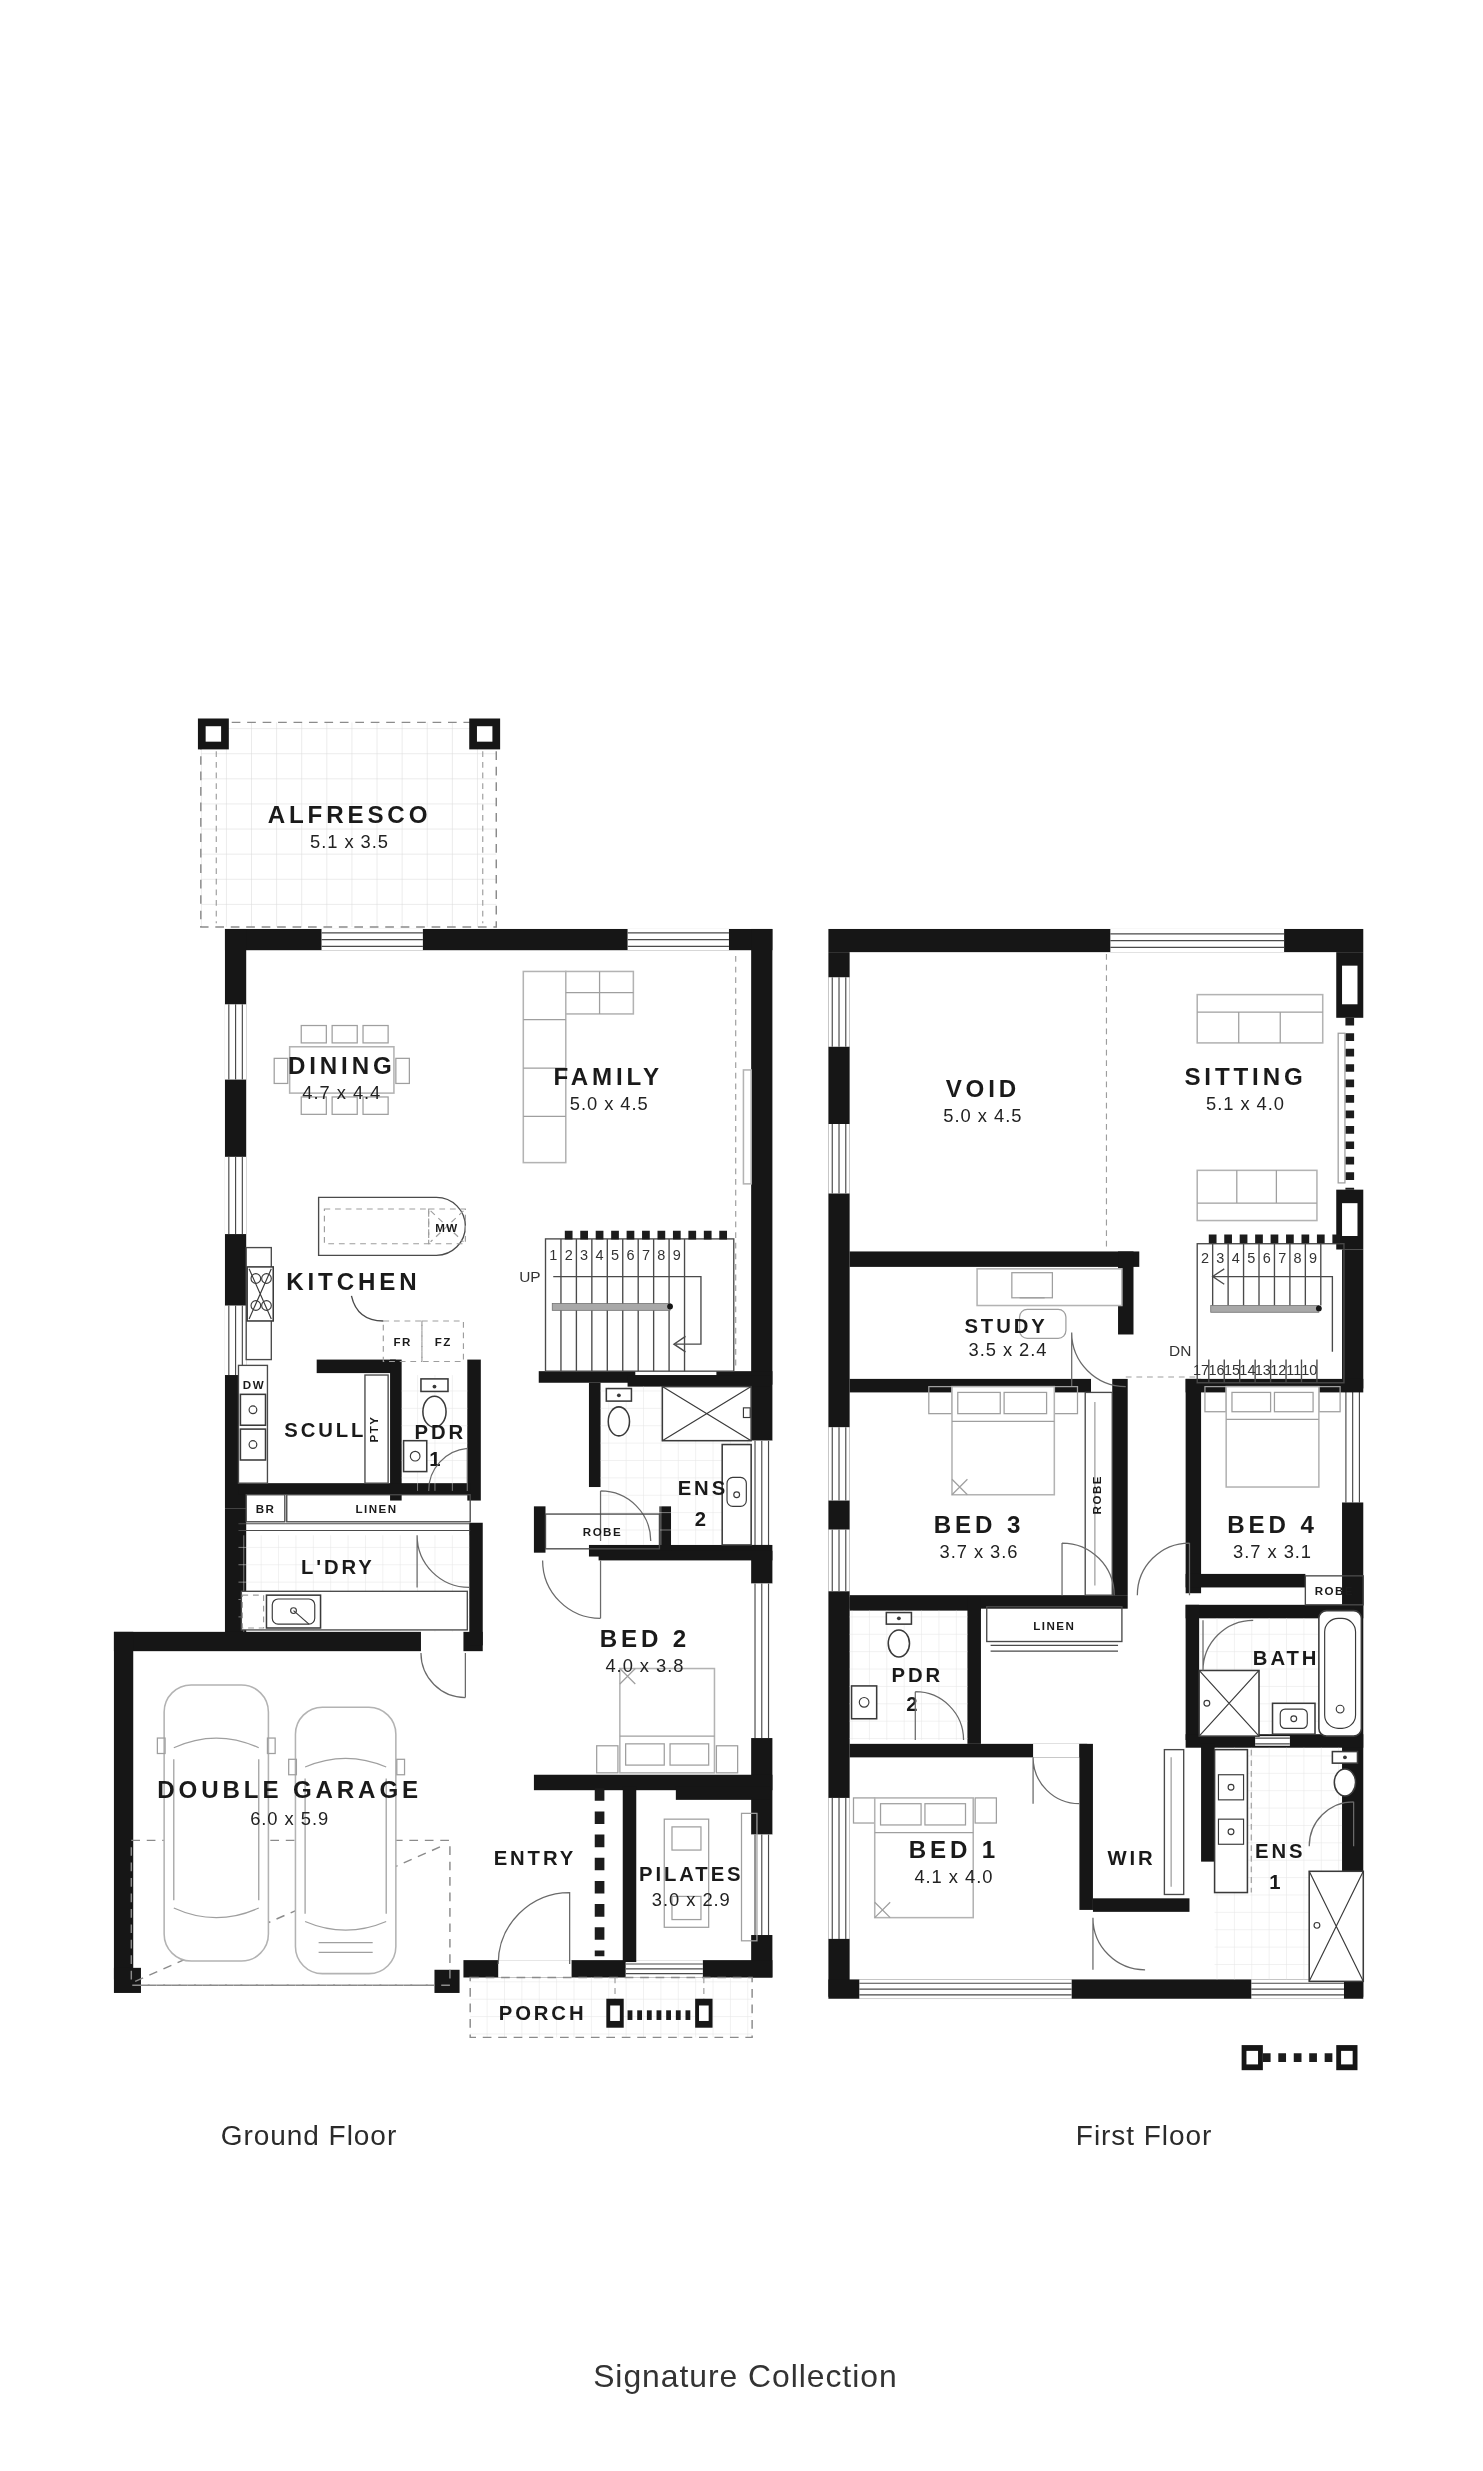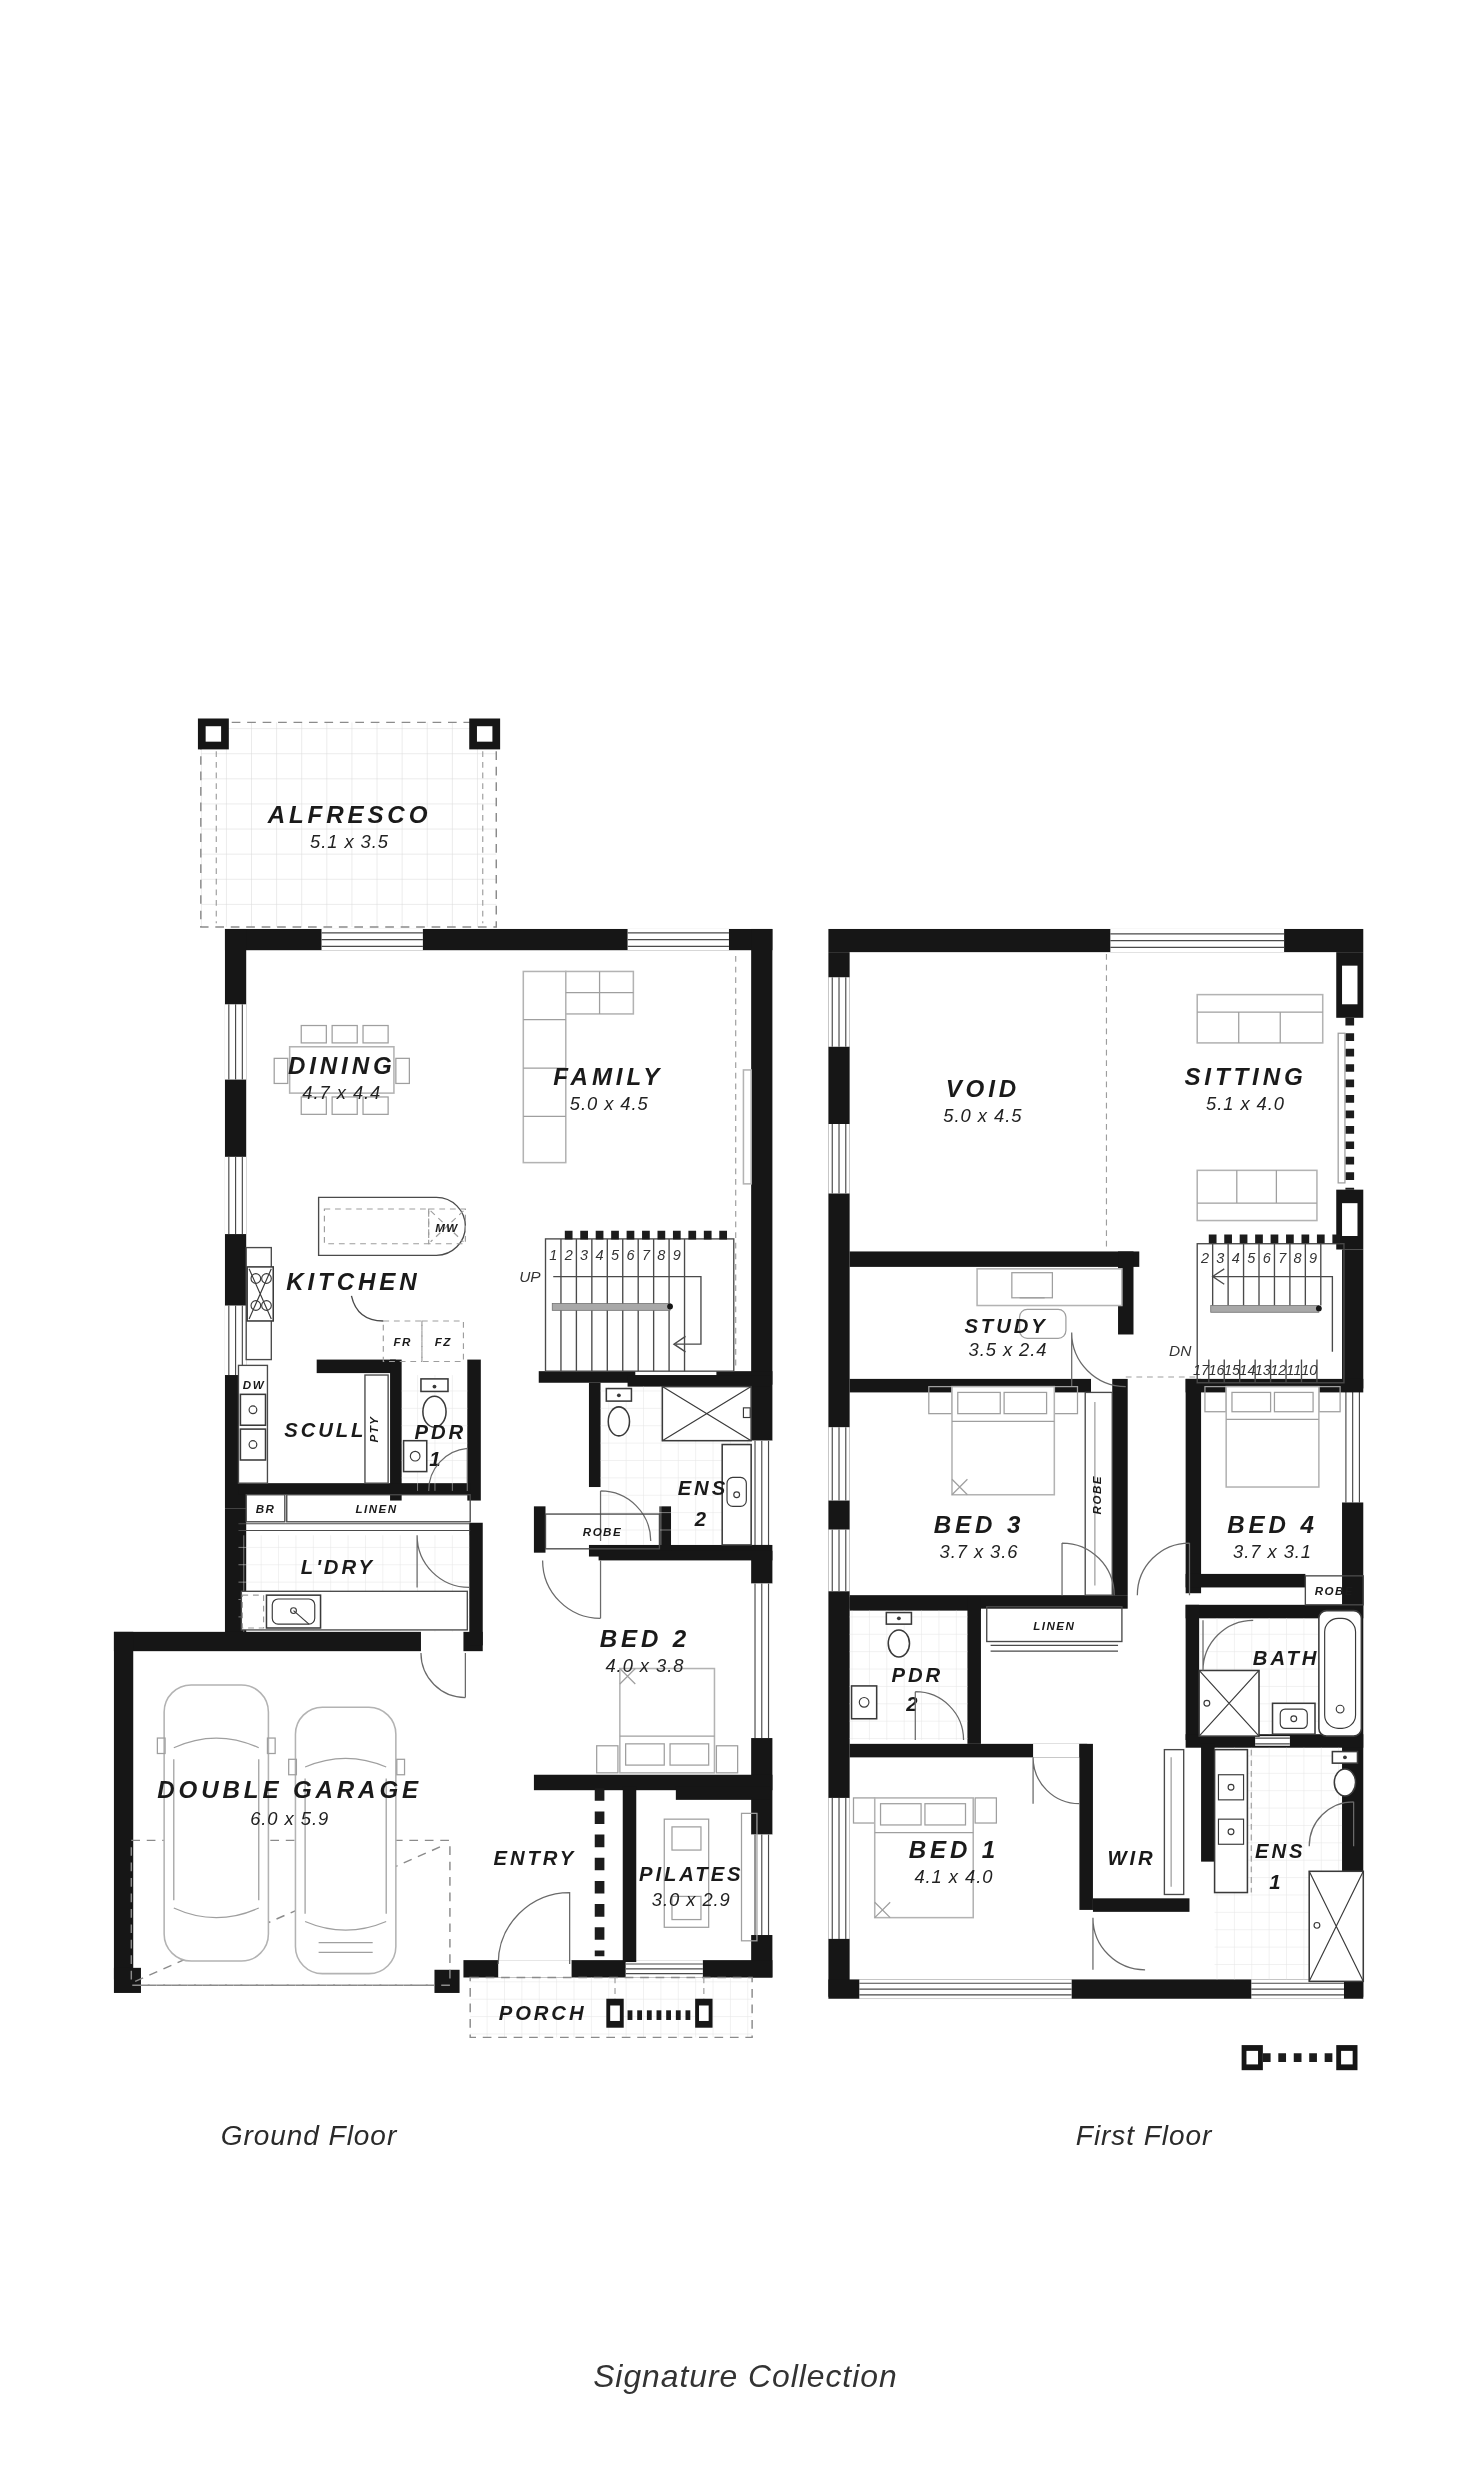--- a/index.html
+++ b/index.html
@@ -1,16 +1,16 @@
 <!DOCTYPE html>
 <html><head>
 <meta charset="utf-8">
 <style>
   html,body{margin:0;padding:0;background:#ffffff;}
-  .page{position:relative;width:1483px;height:2460px;background:#ffffff;overflow:hidden;font-style:italic;}
+  .page{position:relative;width:1483px;height:2460px;background:#ffffff;overflow:hidden;}
   svg{position:absolute;left:0;top:0;}
   .wall{fill:#161616;stroke:none;}
   .thin{fill:none;stroke:#4a4a4a;stroke-width:1.4;}
   .thinw{fill:#ffffff;stroke:#4a4a4a;stroke-width:1.4;}
   .furn{fill:#ffffff;stroke:#b3b3b3;stroke-width:1.6;}
   .furn2{fill:none;stroke:#9f9f9f;stroke-width:1.3;}
   .fix{fill:#ffffff;stroke:#3a3a3a;stroke-width:1.6;}
   .fix2{fill:none;stroke:#3a3a3a;stroke-width:1.2;}
   .win{stroke:#4a4a4a;stroke-width:1.2;fill:none;}
   .door{stroke:#6a6a6a;stroke-width:1.3;fill:none;}

